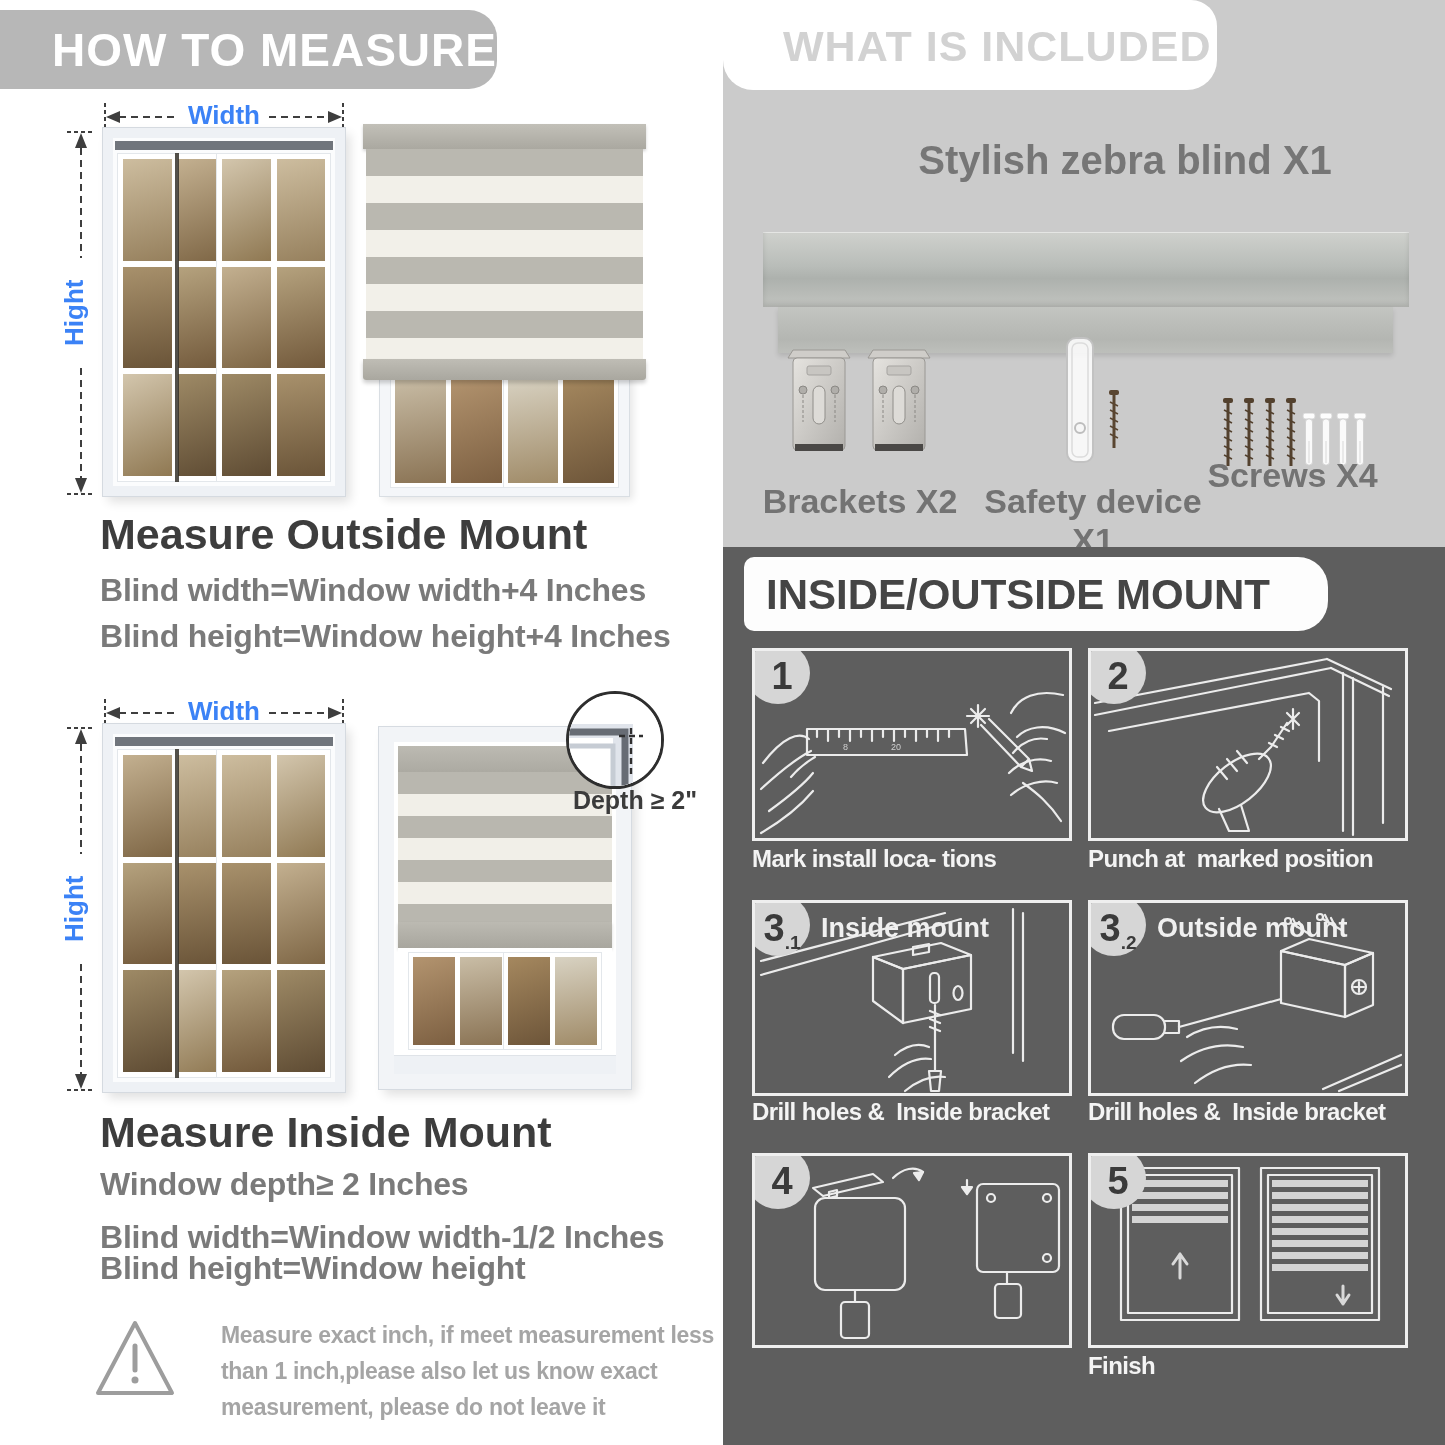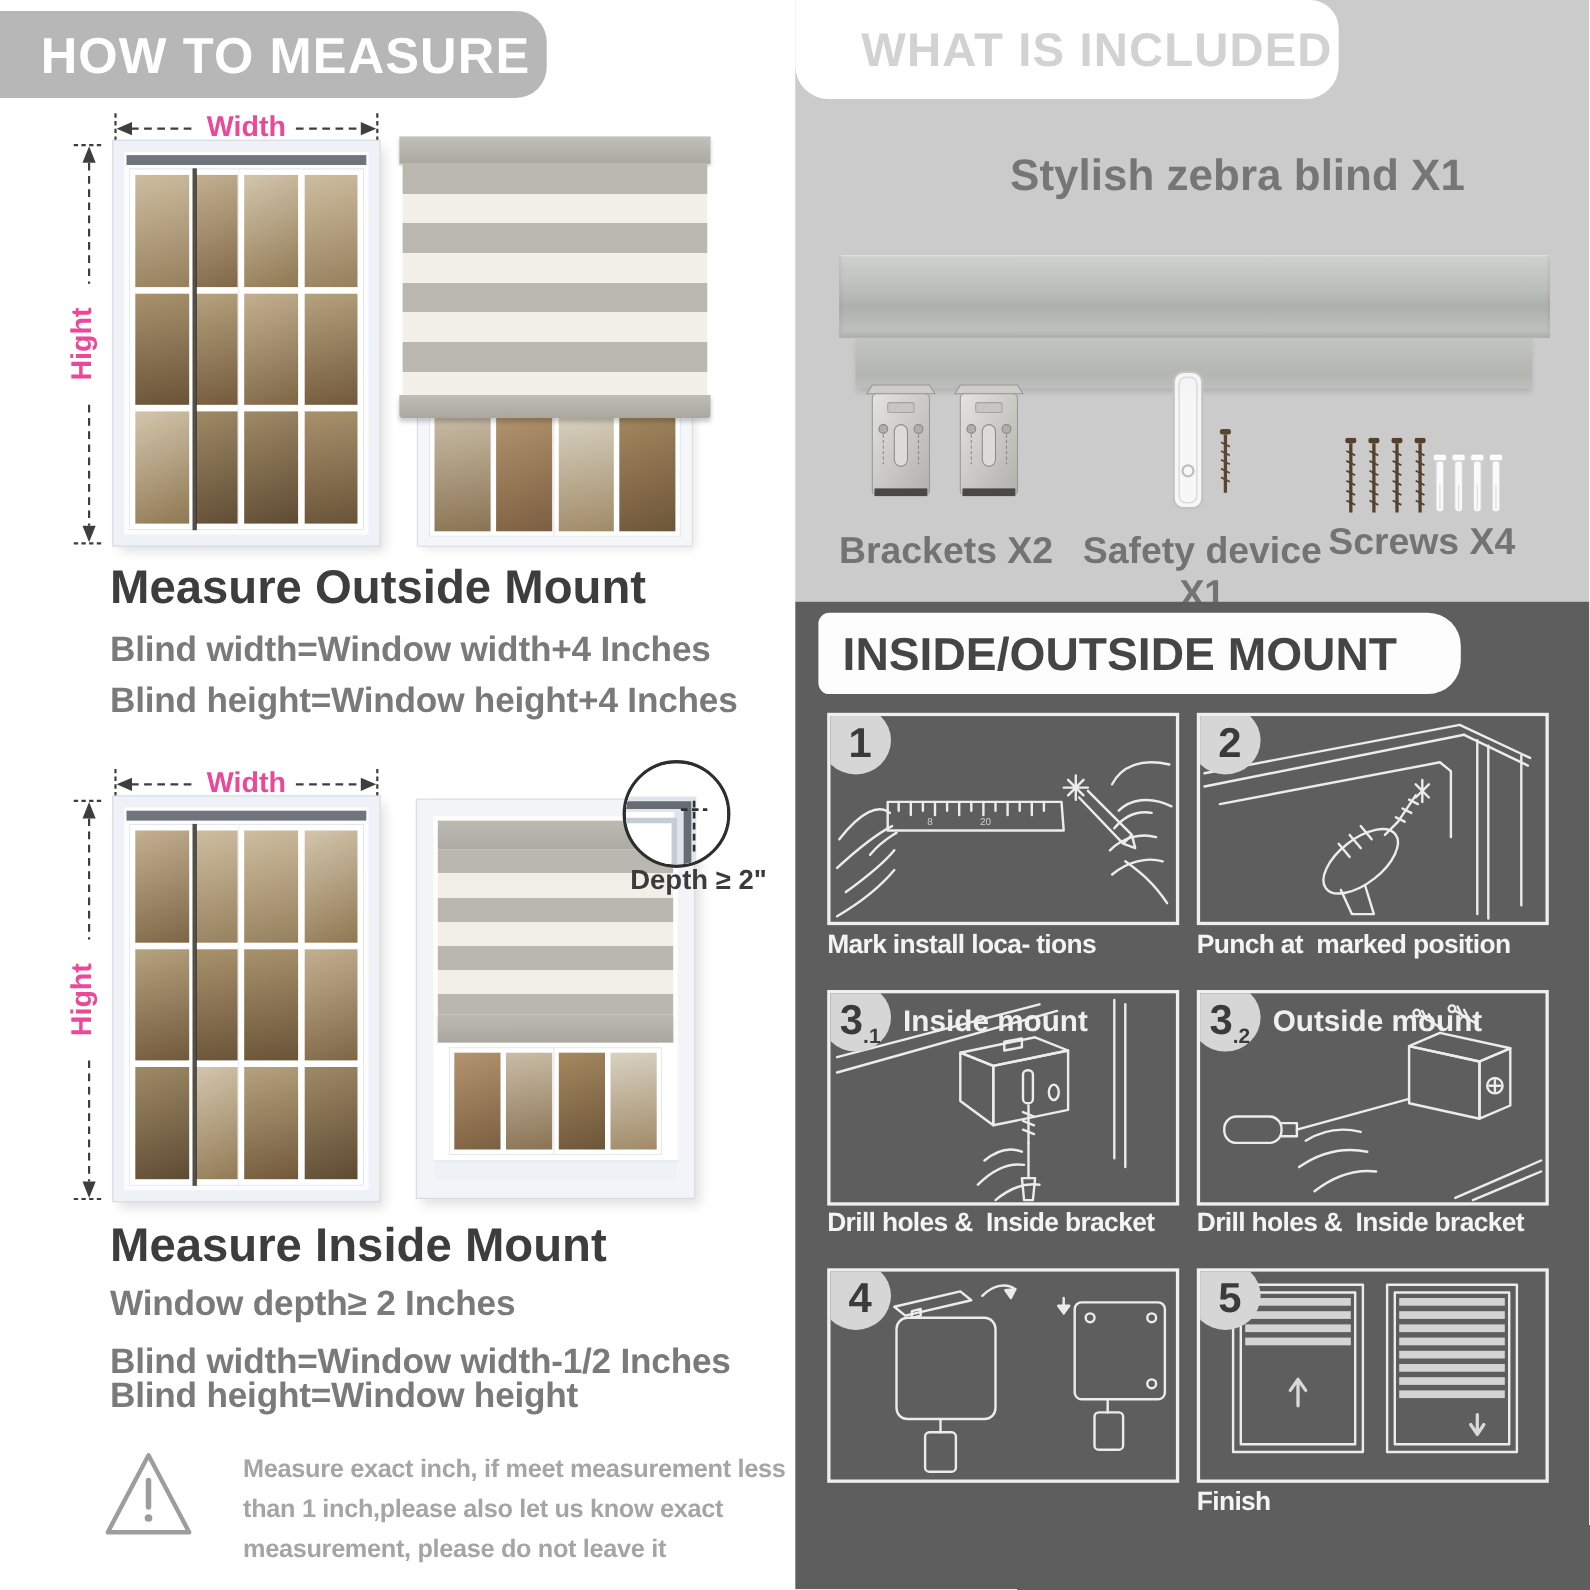--- a/index.html
+++ b/index.html
@@ -2,25 +2,25 @@
 <html><head>
 <meta charset="utf-8">
 <style>
   html,body{margin:0;padding:0;background:#fff;}
   .page{position:relative;width:1445px;height:1445px;background:#ffffff;overflow:hidden;
         font-family:"Liberation Sans",sans-serif;-webkit-font-smoothing:antialiased;}
   .abs{position:absolute;}
 
   
   .howto-header{left:0;top:10px;width:497px;height:79px;background:#b7b7b7;
-    border-radius:0 28px 28px 0;}
+    border-radius:0 28px 28px 0;text-align:right;}
   .howto-header span{display:block;font-size:46px;font-weight:bold;color:#ffffff;
     line-height:80px;padding-left:37px;letter-spacing:1px;}
 
-  .dim-label{font-size:26px;font-weight:bold;color:#ec4899;}
+  .dim-label{font-size:26px;font-weight:bold;color:#3b82f6;}
   .harrow{display:block;}
   .harrow .dim-label{position:absolute;left:0;right:0;top:-2px;text-align:center;}
   .varrow .dim-label{position:absolute;left:-7px;top:0;bottom:0;display:flex;align-items:center;
     writing-mode:vertical-rl;transform:rotate(180deg);justify-content:center;height:100%;}
 
   .window{background:#eef1f5;box-shadow:0 0 0 1px #d5dae0,5px 6px 10px rgba(0,0,0,.12);}
   .win-inner{position:absolute;inset:10px;background:#fbfcfd;}
   .win-toprail{position:absolute;left:12px;right:12px;top:13px;height:9px;background:#70757c;}
   .sash{position:absolute;top:25px;bottom:14px;background:#ffffff;display:grid;
     grid-template-columns:1fr 1fr;grid-template-rows:1fr 1fr 1fr;gap:6px;padding:6px;
@@ -397,21 +397,21 @@
         <line x1="7" y1="28" x2="7" y2="50" stroke="#d8d8d8"></line>
       </svg>
   </div>
   <div class="abs" style="left:1353px;top:413px;">
     <svg width="14" height="58" viewBox="0 0 14 58">
         <rect x="1" y="0" width="12" height="6" rx="2" fill="rgba(255,255,255,0.95)" stroke="#d2d2d2"></rect>
         <rect x="3.5" y="6" width="7" height="46" rx="3" fill="rgba(255,255,255,0.9)" stroke="#d2d2d2"></rect>
         <line x1="7" y1="28" x2="7" y2="50" stroke="#d8d8d8"></line>
       </svg>
   </div>
-  <div class="abs item-label" style="left:1185px;top:474px;width:215px;">Screws X4</div>
+  <div class="abs item-label" style="left:1185px;top:456px;width:215px;">Screws X4</div>
 
   <div class="abs mount-bg"></div>
   <div class="abs mount-header">
     <span>INSIDE/OUTSIDE MOUNT</span>
   </div>
 
   <div class="panel" style="left:752px;top:648px;width:314px;height:187px;">
     <svg class="lineart" width="314" height="187" viewBox="0 0 314 187">
       <g stroke="#ececec" stroke-width="2.2" fill="none" stroke-linecap="round" stroke-linejoin="round">
         <path d="M52,78 H210 M52,104 H212 M52,78 V104 M210,78 L212,104"></path>

